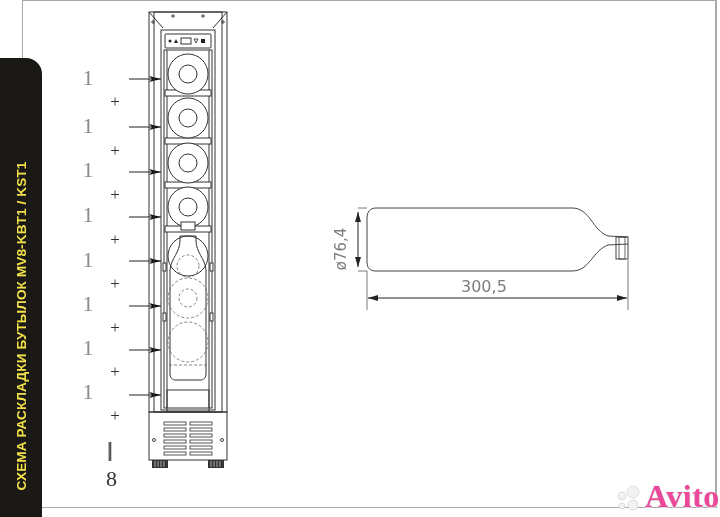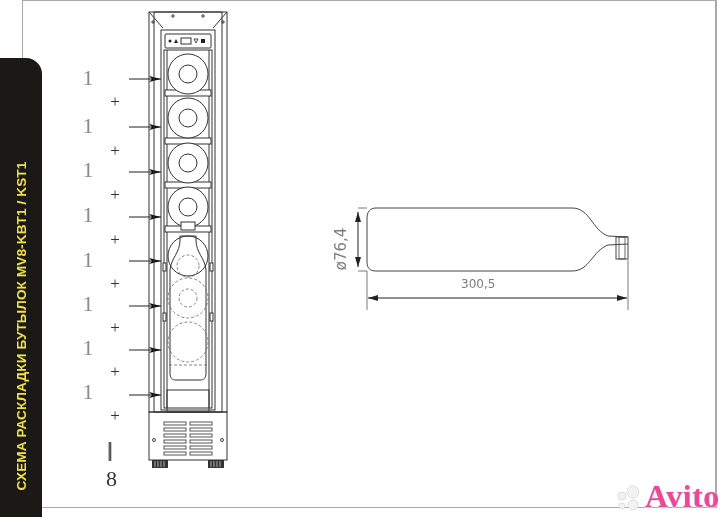--- a/index.html
+++ b/index.html
@@ -4,21 +4,21 @@
 <style>
   html, body { margin:0; padding:0; }
   body { width:720px; height:517px; background:#ffffff; position:relative; overflow:hidden; font-family:"DejaVu Sans", sans-serif; }
   .frame { position:absolute; left:22px; top:0; width:695px; height:508px; border:1px solid #a9a9a9; border-right-width:2px; box-sizing:border-box; }
   .sidebar { position:absolute; left:0; top:58px; width:42px; height:459px; background:#1b1916; border-top-right-radius:16px; }
   .sidebar-title { position:absolute; left:21px; top:268px; transform:translate(-50%,-50%) rotate(-90deg); white-space:nowrap; color:#f1e04a; font-family:"Liberation Sans", sans-serif; font-weight:bold; font-size:13.6px; letter-spacing:0.1px; }
   .num { position:absolute; font-family:"Liberation Serif", serif; color:#8a8a8a; font-size:22px; line-height:22px; width:20px; text-align:center; }
   .plus { position:absolute; font-family:"Liberation Serif", serif; color:#333; font-size:17px; line-height:17px; width:12px; text-align:center; }
   .total { position:absolute; font-family:"Liberation Serif", serif; color:#333; }
   svg { position:absolute; }
-  .dim { position:absolute; font-family:"DejaVu Sans", sans-serif; color:#7d7d7d; font-size:12px; }
+  .dim { position:absolute; font-family:"DejaVu Sans", sans-serif; color:#7d7d7d; font-size:16px; }
   .watermark { position:absolute; left:612px; top:478px; font-family:Liberation Serif, serif; font-size:32px; font-weight:bold; color:#ec4899; letter-spacing:0.5px; text-shadow:0 0 2px #d8d8d8, 0 1px 1px #dcdcdc; }
   .wm-dots { position:absolute; left:615px; top:484px; }
 </style>
 </head>
 <body>
 
 <div class="frame"></div>
 
 <div class="sidebar">
   <div class="sidebar-title">СХЕМА РАСКЛАДКИ БУТЫЛОК MV8-KBT1 / KST1</div>

